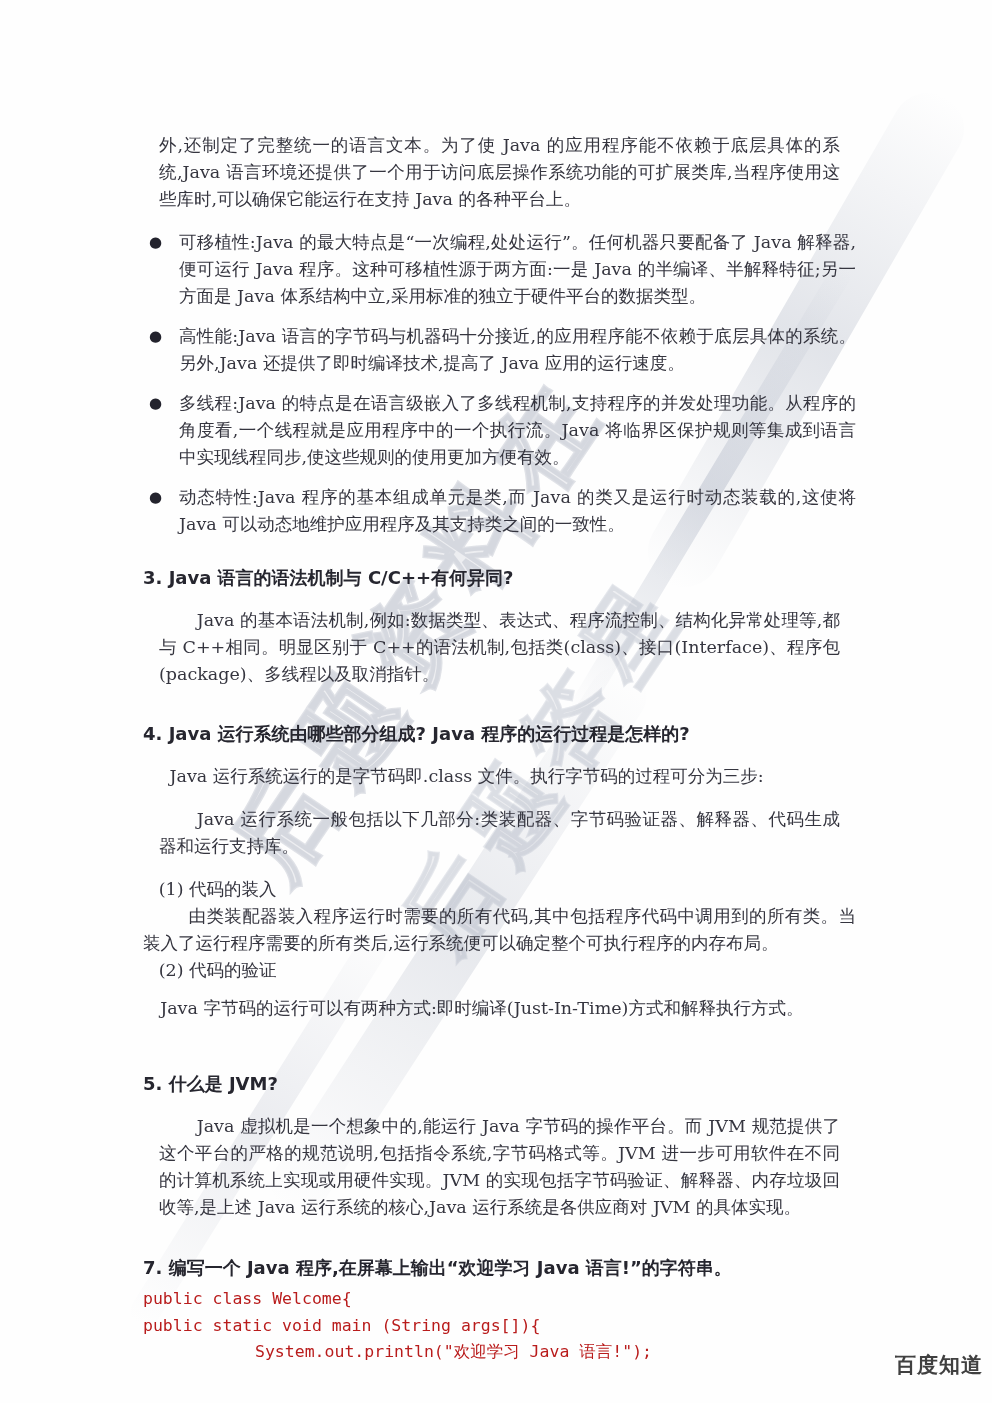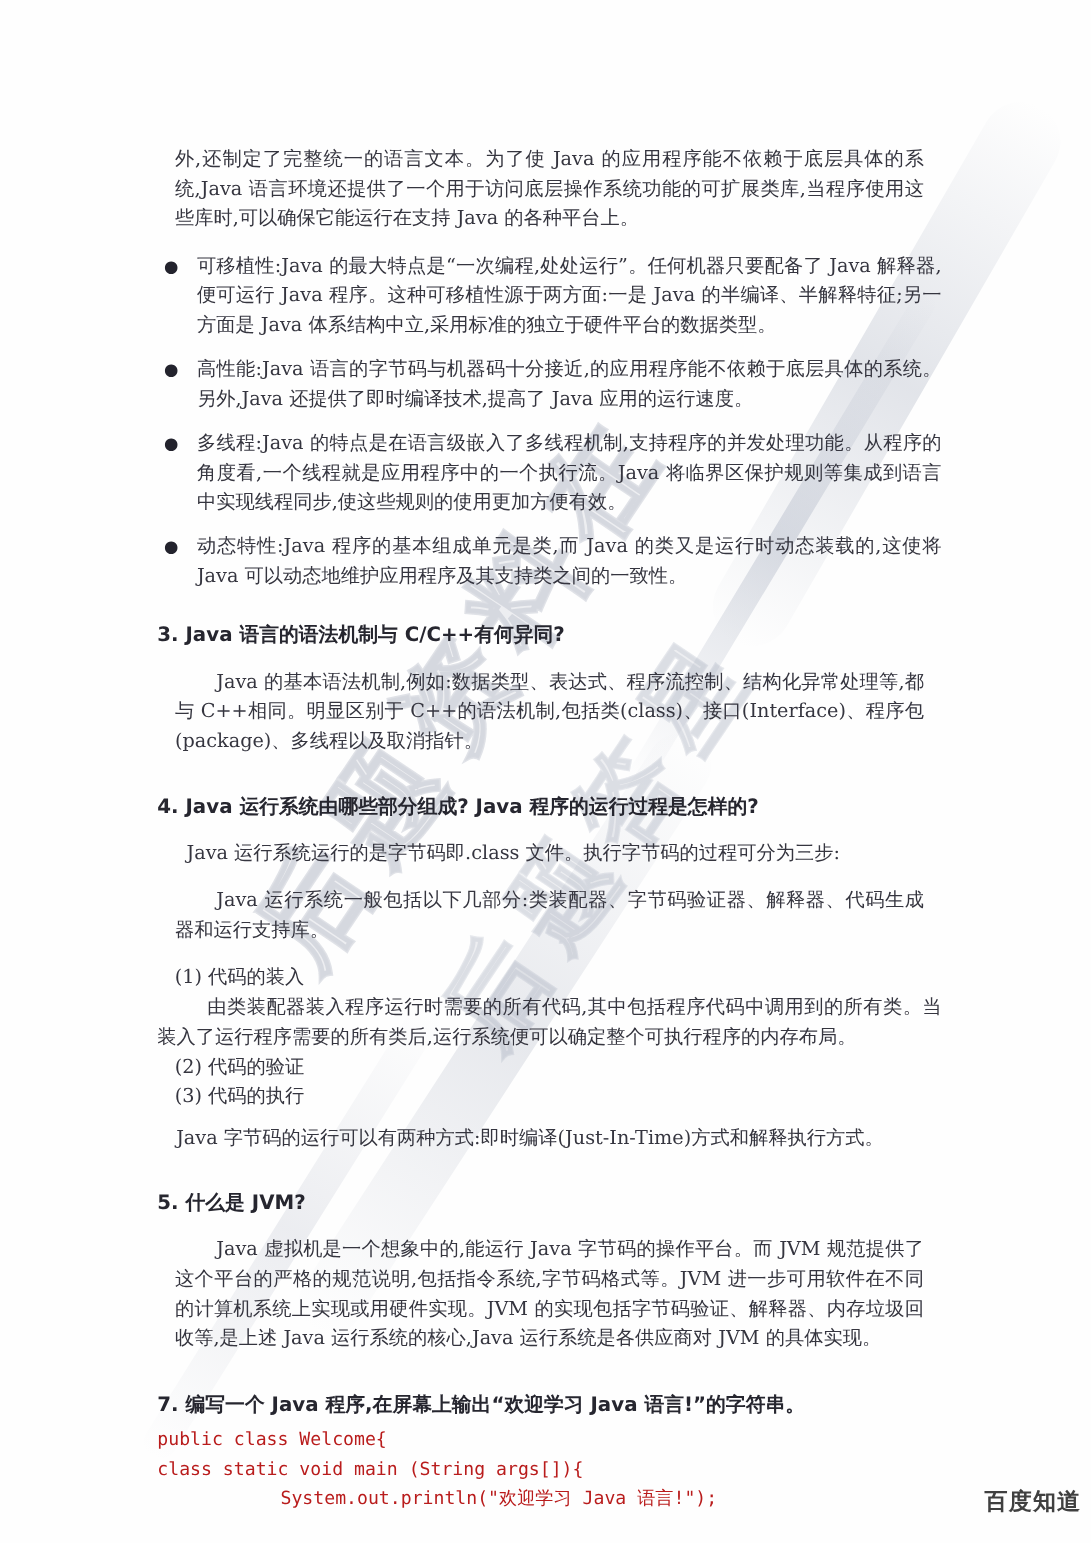--- a/index.html
+++ b/index.html
@@ -51,21 +51,21 @@
     position:absolute;left:6px;top:0px;
     font-size:15px;color:#23232d;line-height:27px;
   }
   .heading{
     margin:0;font-size:18px;line-height:27px;font-weight:bold;color:#26262f;
     font-family:"DejaVu Sans","Liberation Sans",sans-serif;
     text-align:left;
   }
   .h-3{margin-top:26px;}
   .h-4{margin-top:32px;}
-  .h-5{margin-top:31px;}
+  .h-5{margin-top:48px;}
   .h-7{margin-top:33px;}
   .step-label{margin:0;text-indent:0.9em;}
   .step-body{margin:0;text-indent:2.6em;}
   .step-body-flush{margin:11px;text-indent:0.35em;}
   .code{
     margin-top:5px;
     font-family:"DejaVu Sans Mono","Liberation Mono",monospace;
     font-size:16.5px;line-height:26.5px;
     text-align:left;color:#b91c1c;
   }
@@ -120,30 +120,29 @@
 
     <p class="heading h-4">4. Java 运行系统由哪些部分组成? Java 程序的运行过程是怎样的?</p>
     <p class="para indent-1">Java 运行系统运行的是字节码即.class 文件。执行字节码的过程可分为三步:</p>
     <p class="para indent-2">Java 运行系统一般包括以下几部分:类装配器、字节码验证器、解释器、代码生成器和运行支持库。</p>
 
     <p class="para step-label">(1) 代码的装入</p>
     <p class="para step-body">由类装配器装入程序运行时需要的所有代码,其中包括程序代码中调用到的所有类。当装入了运行程序需要的所有类后,运行系统便可以确定整个可执行程序的内存布局。</p>
 
     <p class="para step-label">(2) 代码的验证</p>
 
-    <p class="para step-label">(3) 代码的执行</p>
     <p class="para step-body-flush">Java 字节码的运行可以有两种方式:即时编译(Just-In-Time)方式和解释执行方式。</p>
 
     <p class="heading h-5">5. 什么是 JVM?</p>
     <p class="para indent-2">Java 虚拟机是一个想象中的,能运行 Java 字节码的操作平台。而 JVM 规范提供了这个平台的严格的规范说明,包括指令系统,字节码格式等。JVM 进一步可用软件在不同的计算机系统上实现或用硬件实现。JVM 的实现包括字节码验证、解释器、内存垃圾回收等,是上述 Java 运行系统的核心,Java 运行系统是各供应商对 JVM 的具体实现。</p>
 
     <p class="heading h-7">7. 编写一个 Java 程序,在屏幕上输出“欢迎学习 Java 语言!”的字符串。</p>
     <div class="code">
       <div class="code-line">public class Welcome{</div>
-      <div class="code-line">class static void main (String args[]){</div>
+      <div class="code-line">public static void main (String args[]){</div>
       <div class="code-line code-indent">System.out.println("欢迎学习 Java 语言!");</div>
     </div>
 
   </div>
 
   <div class="brand">百度知道</div>
 
 </div>
 
 </body></html>

